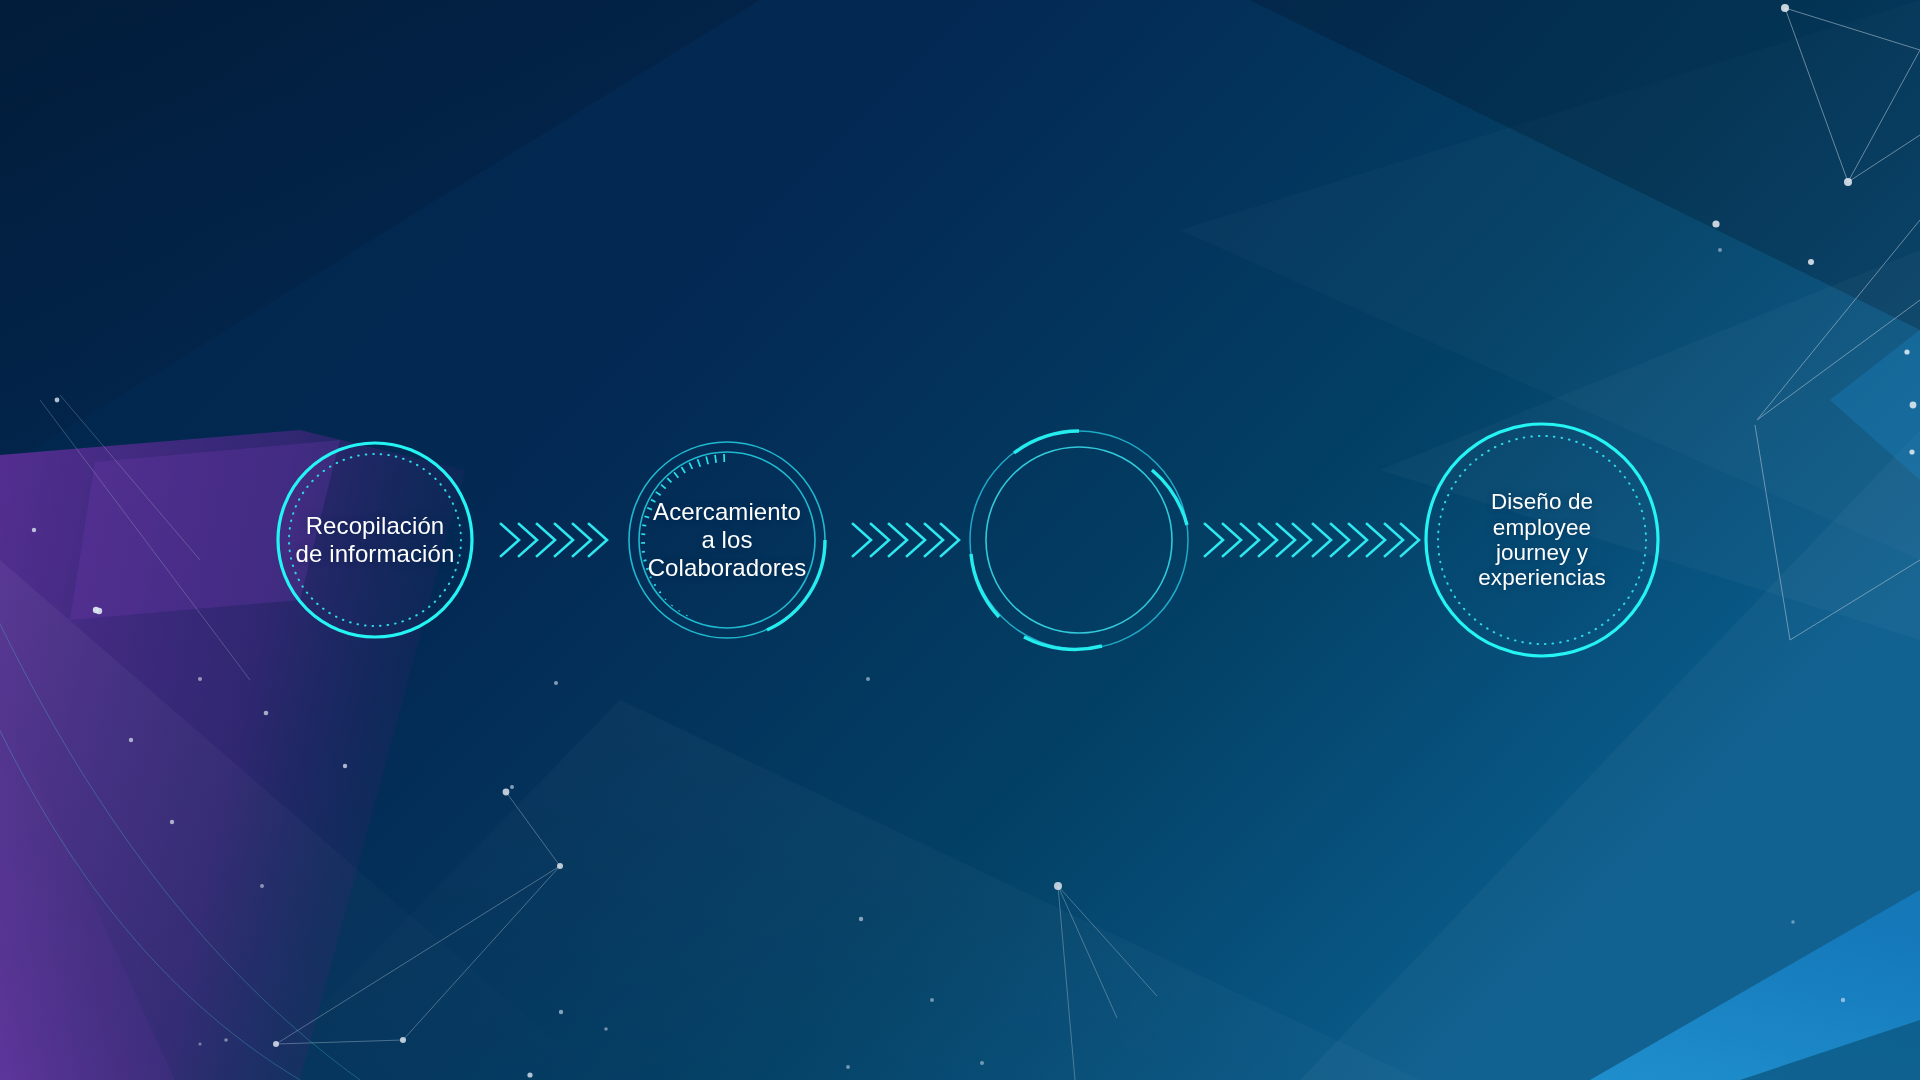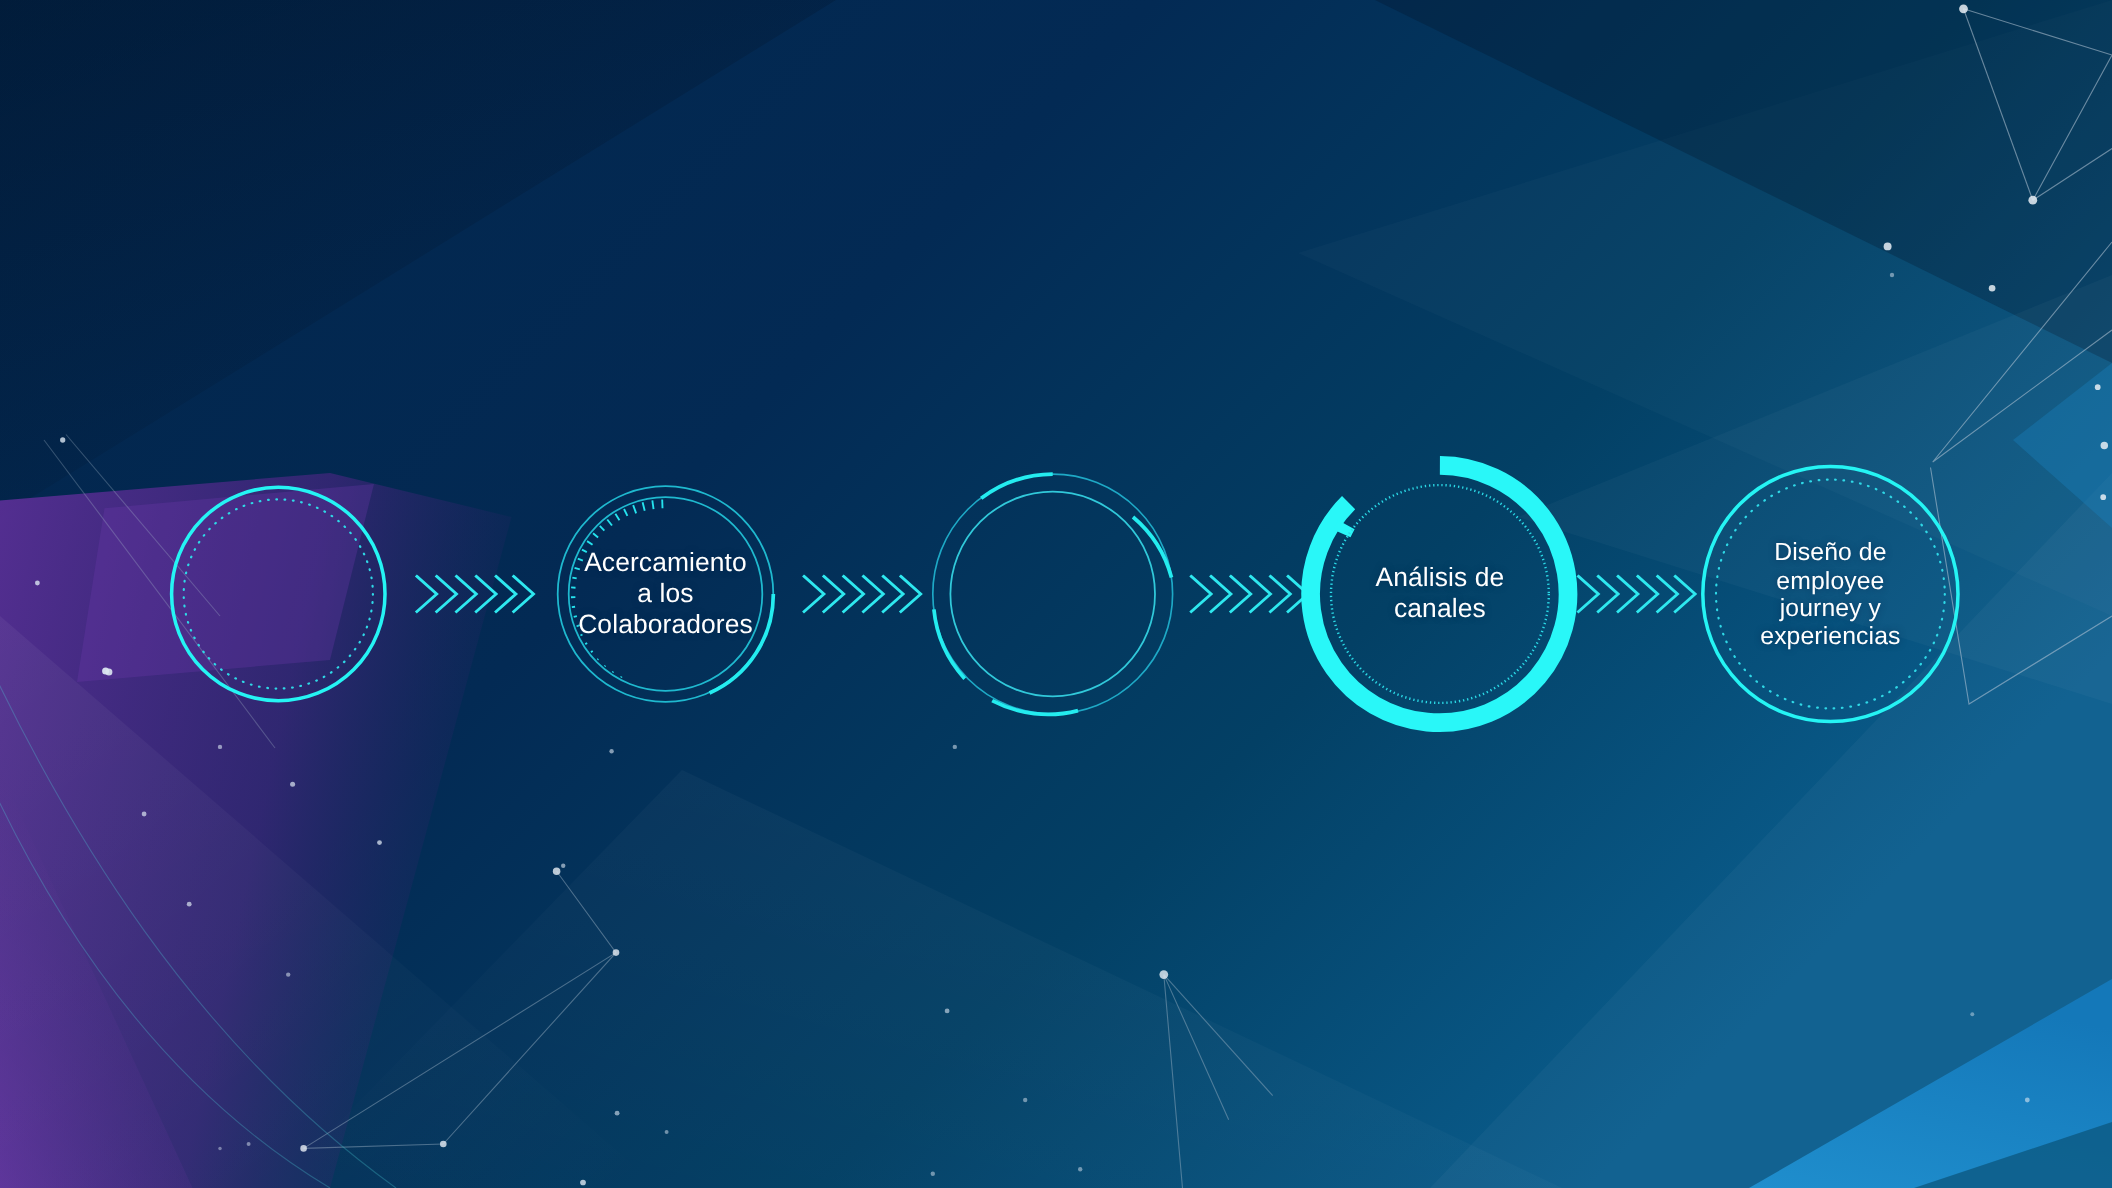--- a/index.html
+++ b/index.html
@@ -180,20 +180,21 @@
   </g>
 </svg>
 
 <div id="flow">
 
   <div class="step s1">
     <svg class="ring-svg" viewBox="0 0 250 250">
       <circle cx="125" cy="125" r="97" fill="none" stroke="#25f4f4" stroke-width="3.2"></circle>
       <circle cx="125" cy="125" r="86" fill="none" stroke="#2fd8e6" stroke-width="2" stroke-linecap="round" stroke-dasharray="0.6 7"></circle>
     </svg>
+    <div class="step-label">Recopilación<br>de información</div>
   </div>
 
   <div class="conn">
     <svg width="108" height="56" viewBox="0 0 108 56">
       <g fill="none" stroke="#2ee8ef" stroke-width="2.6" stroke-linecap="square" stroke-linejoin="miter">
         <polyline points="4,12 22,28 4,44"></polyline>
         <polyline points="22,12 40,28 22,44"></polyline>
         <polyline points="40,12 58,28 40,44"></polyline>
         <polyline points="58,12 76,28 58,44"></polyline>
         <polyline points="76,12 94,28 76,44"></polyline>
@@ -280,31 +281,20 @@
         <polyline points="4,12 22,28 4,44"></polyline>
         <polyline points="22,12 40,28 22,44"></polyline>
         <polyline points="40,12 58,28 40,44"></polyline>
         <polyline points="58,12 76,28 58,44"></polyline>
         <polyline points="76,12 94,28 76,44"></polyline>
         <polyline points="92,12 110,28 92,44"></polyline>
       </g>
     </svg>
   </div>
 
-  <div class="step s4">
-    <svg class="ring-svg" viewBox="0 0 250 250">
-
-      <path d="M 125 8 A 117 117 0 1 1 42 42" fill="none" stroke="#29f7f8" stroke-width="17" stroke-linecap="butt"></path>
-
-      <path d="M 36 70 A 117 117 0 0 1 40 62" fill="none" stroke="#29f7f8" stroke-width="17"></path>
-
-      <circle cx="125" cy="125" r="99" fill="none" stroke="#2bd9e6" stroke-width="2.2" stroke-dasharray="1.2 2.6" stroke-linecap="butt"></circle>
-    </svg>
-    <div class="step-label">Análisis de<br>canales</div>
-  </div>
 
   <div class="conn">
     <svg width="108" height="56" viewBox="0 0 108 56">
       <g fill="none" stroke="#2ee8ef" stroke-width="2.6" stroke-linecap="square">
         <polyline points="4,12 22,28 4,44"></polyline>
         <polyline points="22,12 40,28 22,44"></polyline>
         <polyline points="40,12 58,28 40,44"></polyline>
         <polyline points="58,12 76,28 58,44"></polyline>
         <polyline points="76,12 94,28 76,44"></polyline>
         <polyline points="92,12 110,28 92,44"></polyline>

